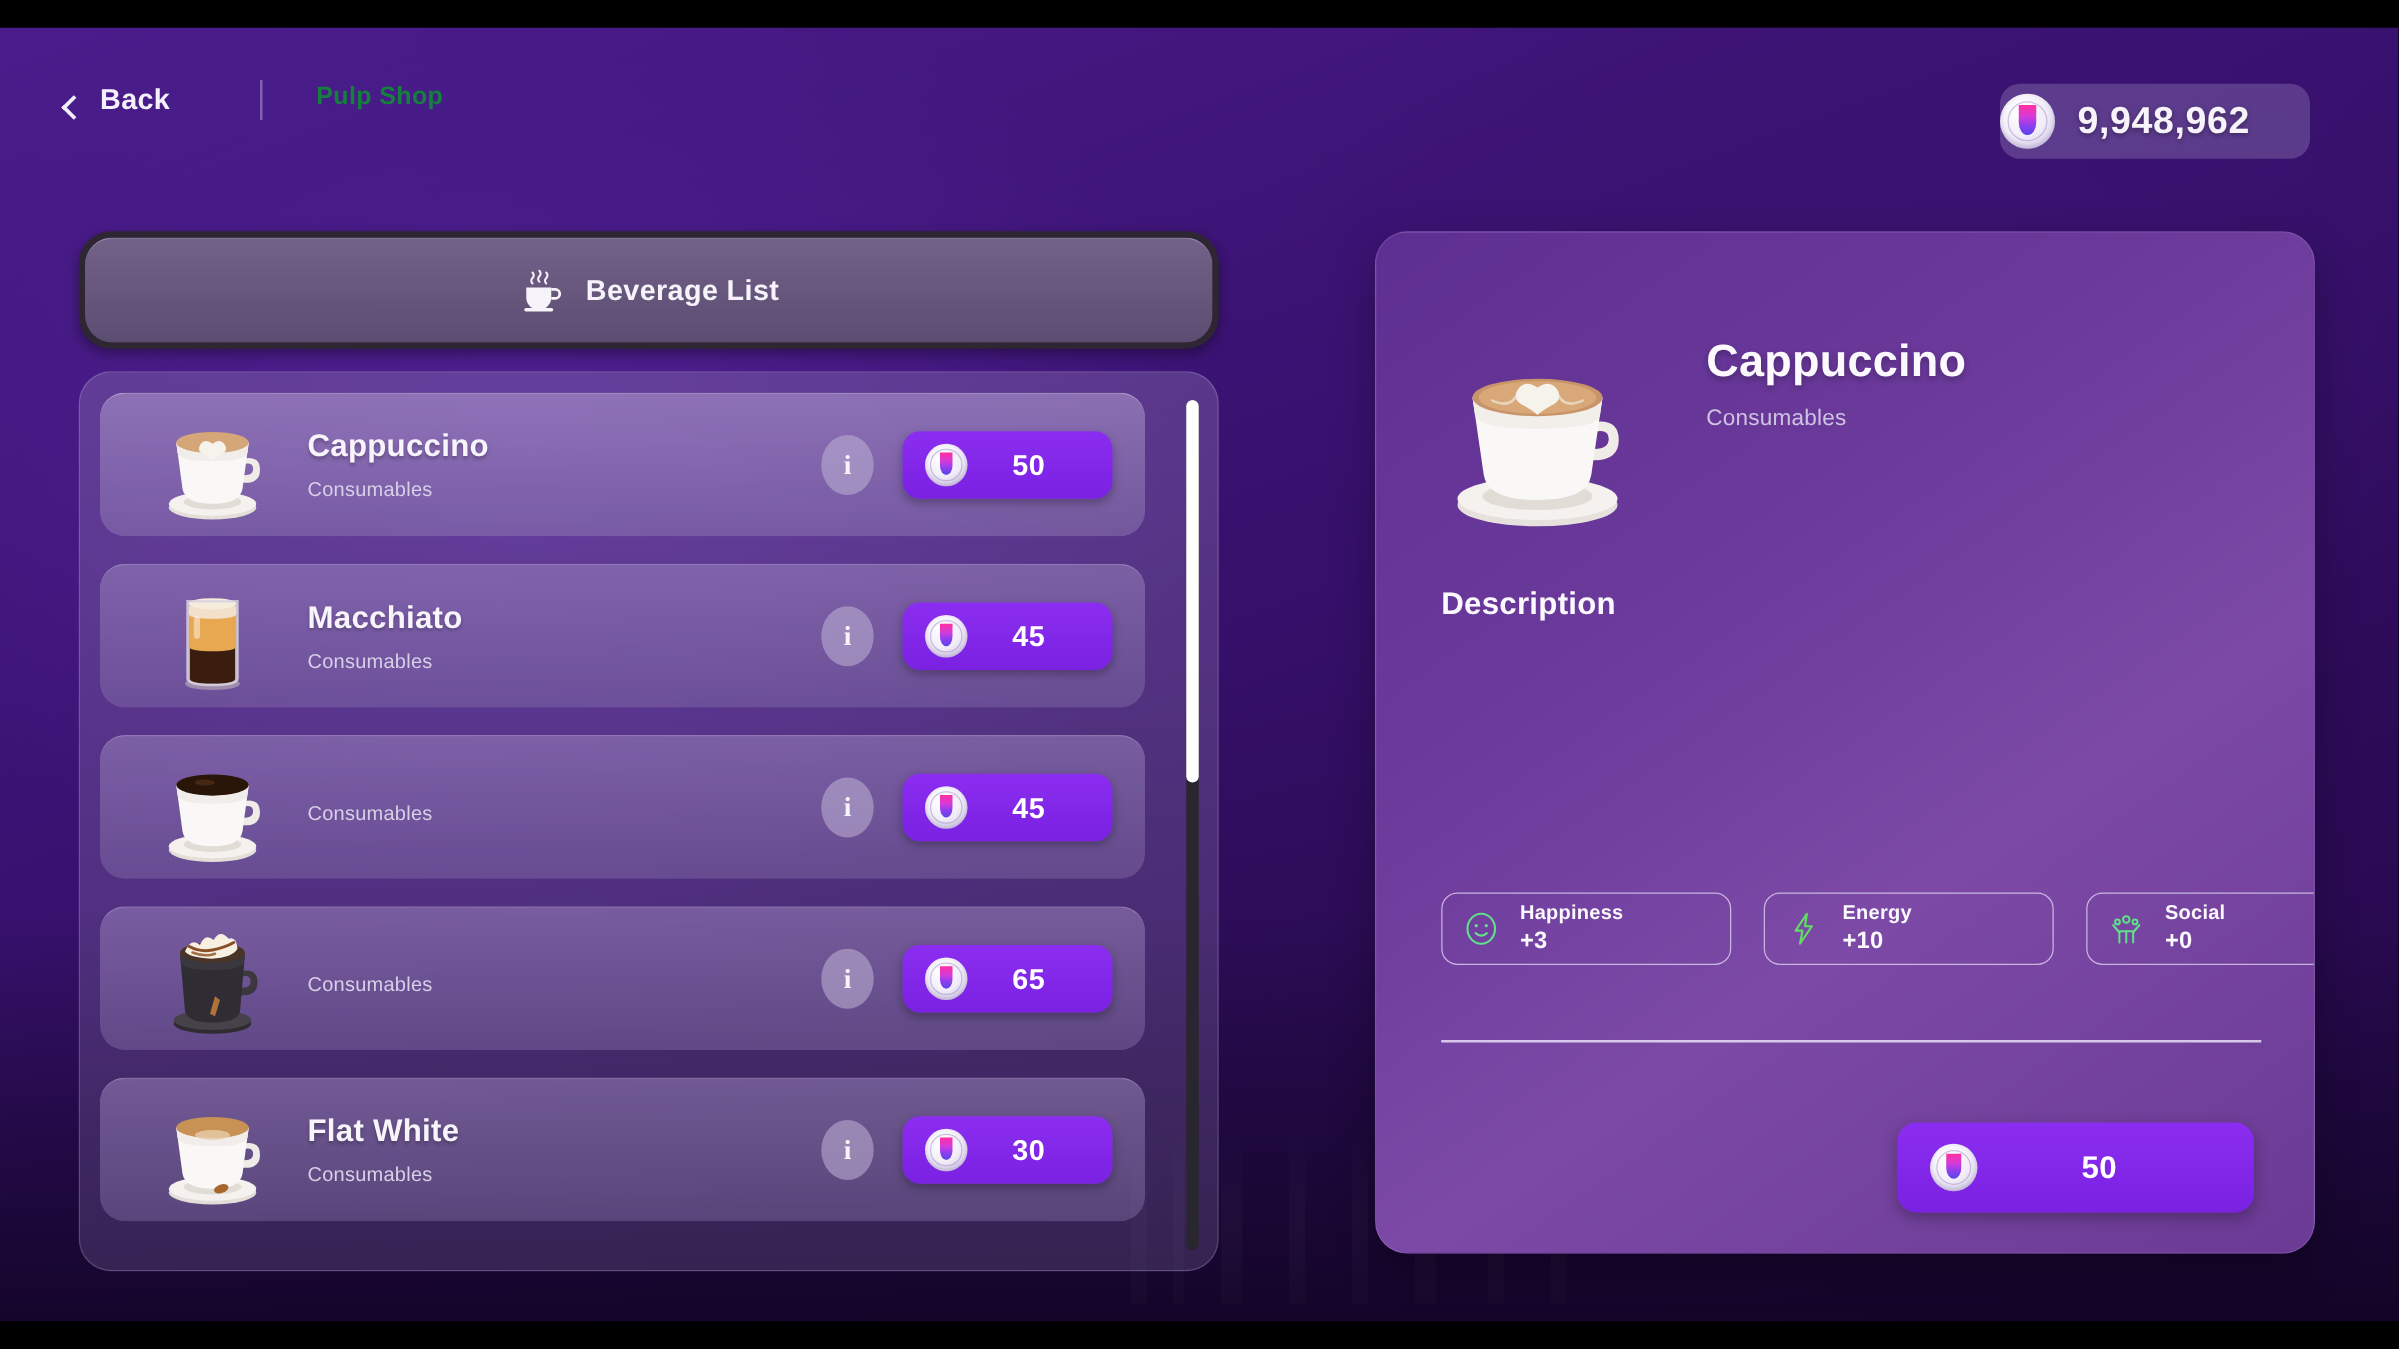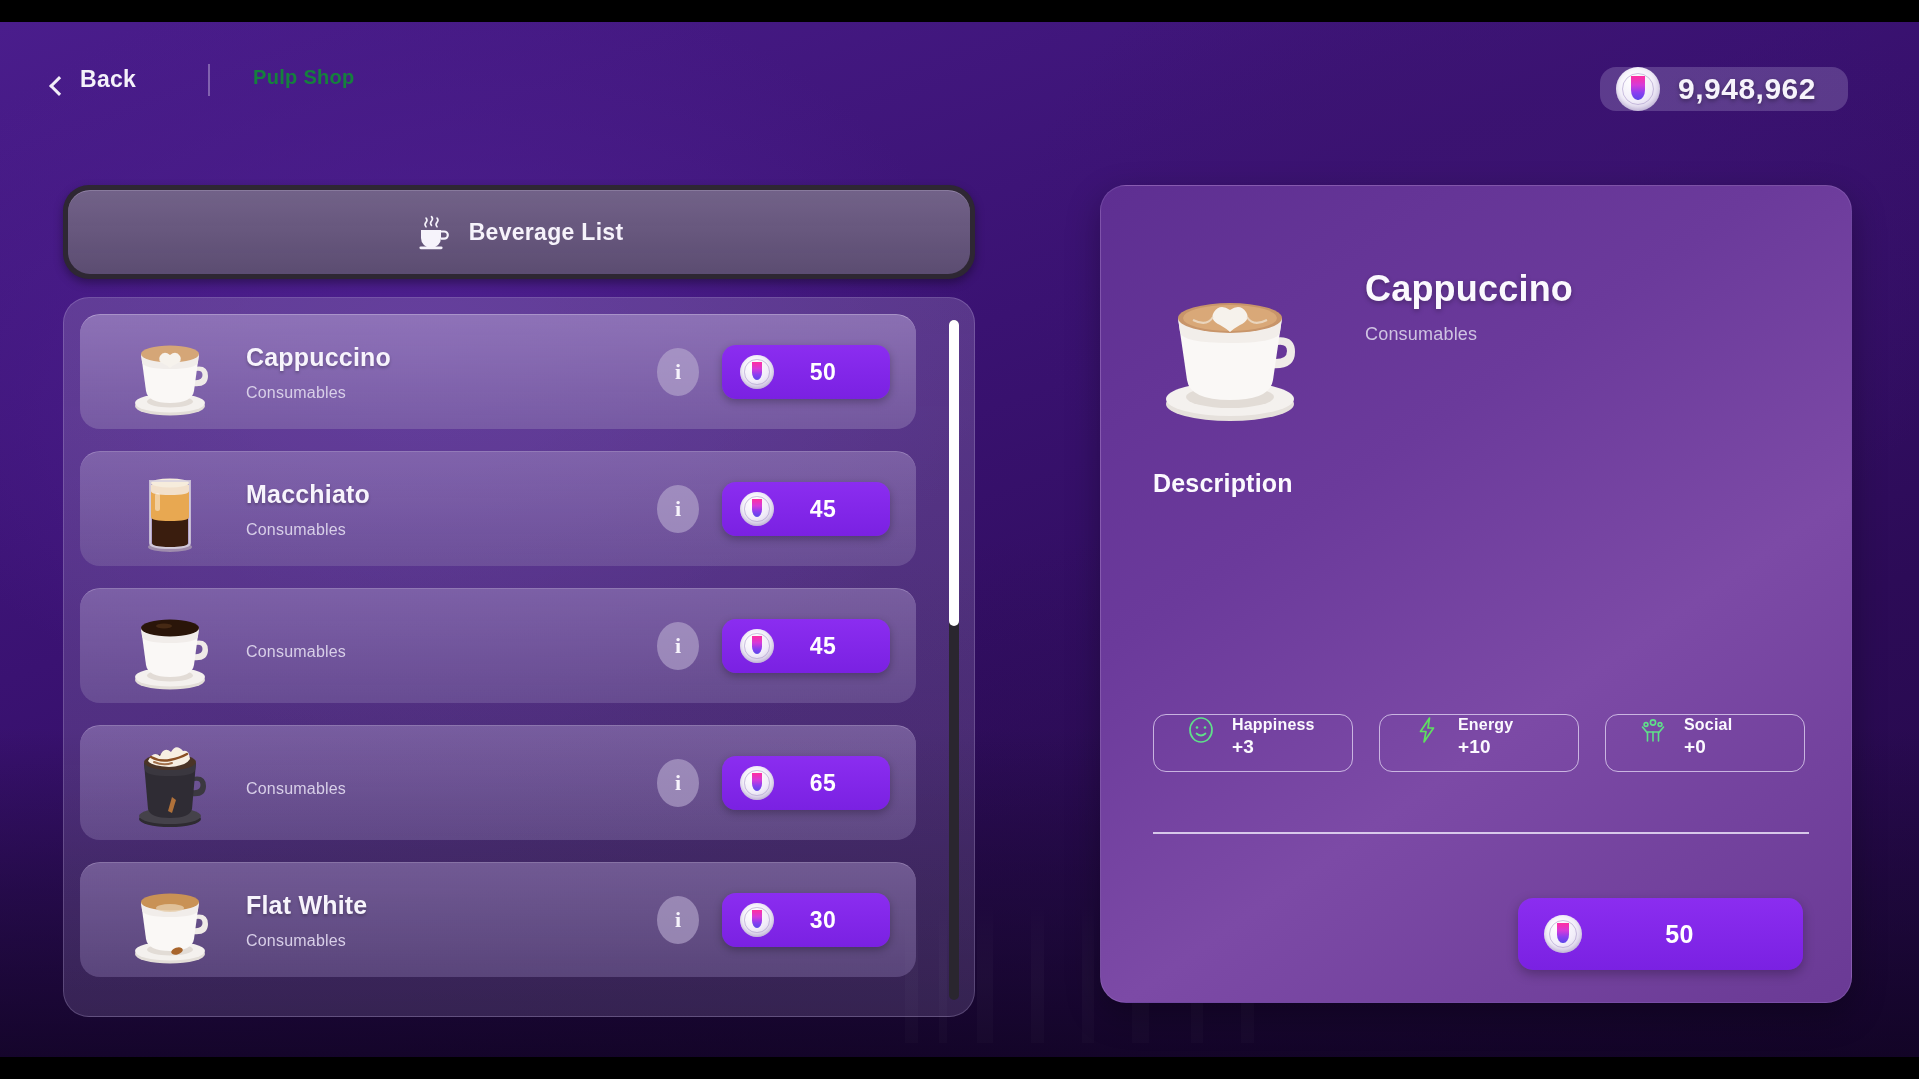--- a/index.html
+++ b/index.html
@@ -88,23 +88,23 @@
     position: absolute;
     left: 253px; top: 44px;
     font-size: 20px; font-weight: bold; color: #15803d;
     letter-spacing: 0.3px;
   }
 
   
   .currency-pill {
     position: absolute;
     right: 71px; top: 45px;
-    height: 44px;
+    height: 60px;
     min-width: 248px;
-    padding: 0 26px 0 16px;
+    padding: 0 26px 0 0;
     display: flex; align-items: center; gap: 18px;
     background: rgba(173,155,205,0.30);
     border-radius: 16px;
     z-index: 25;
     cursor: pointer;
   }
   .currency-value {
     font-size: 30px; font-weight: bold; color: #f6f3fb;
     letter-spacing: 0.5px;
     text-shadow: 0 2px 4px rgba(0,0,0,0.35);
@@ -309,25 +309,25 @@
     letter-spacing: 0.1px;
   }
 
   
   .stats {
     position: absolute;
     left: 52px; top: 528px;
     display: flex; gap: 26px;
   }
   .chip {
-    width: 200px; height: 58px;
+    width: 232px; height: 58px;
     border-radius: 13px;
     border: 1px solid rgba(234,224,250,0.72);
-    display: flex; gap: 16px;
-    padding: 0 32px;
+    display: flex; align-items: center; gap: 16px;
+    padding: 0 16px;
     cursor: default;
   }
   .chip-icon { width: 30px; height: 30px; flex: none; }
   .chip-name {
     font-size: 16px; font-weight: bold; color: #fbf9fe;
     letter-spacing: 0.2px; line-height: 1.25;
   }
   .chip-val {
     font-size: 19px; font-weight: bold; color: #fbf9fe;
     letter-spacing: 0.2px; line-height: 1.25;

